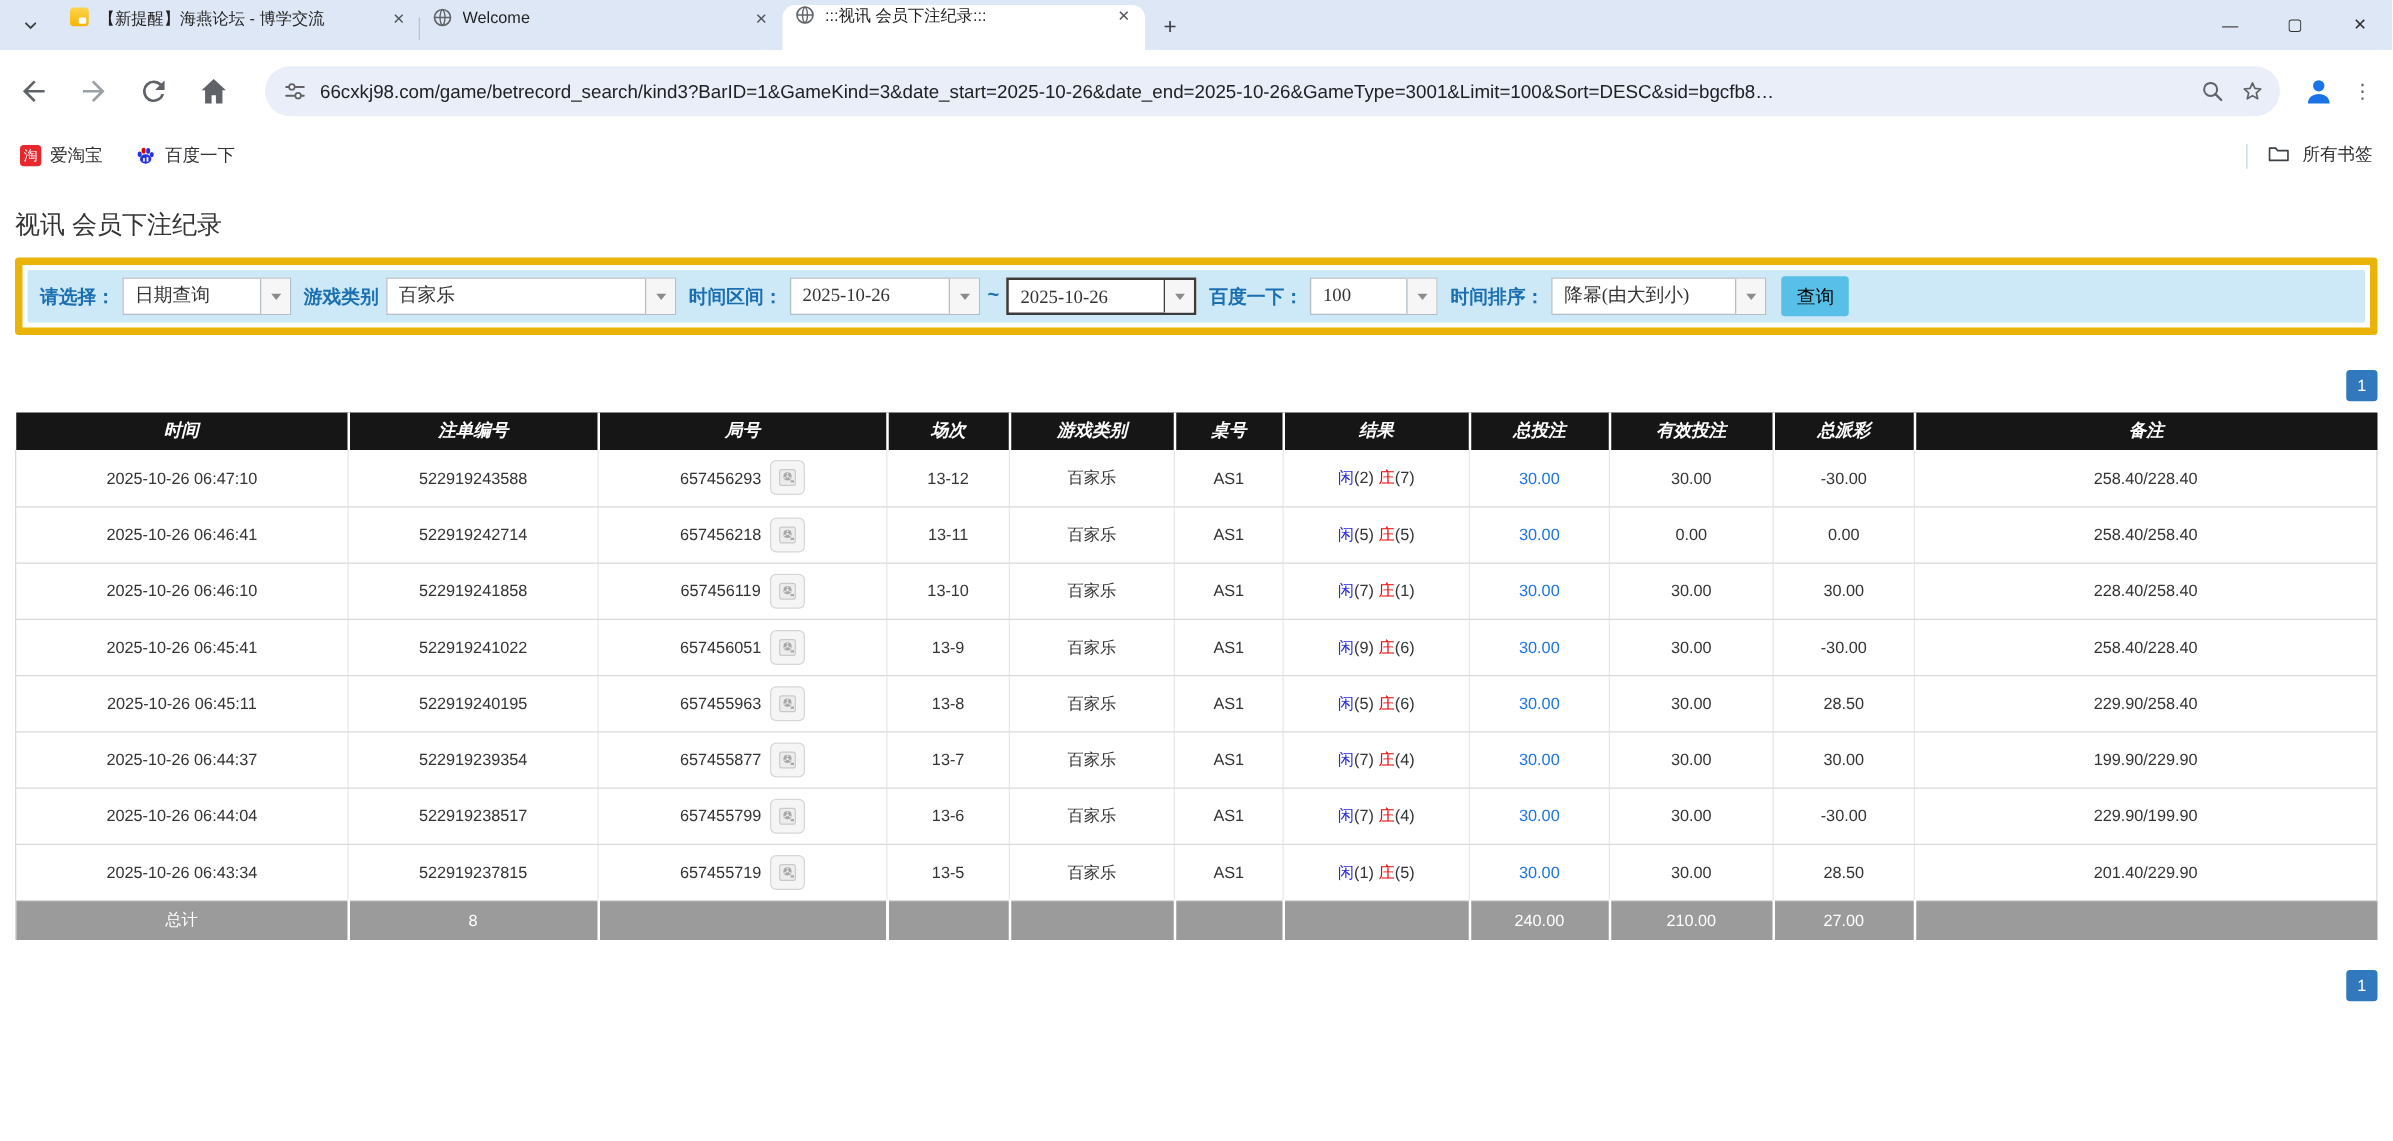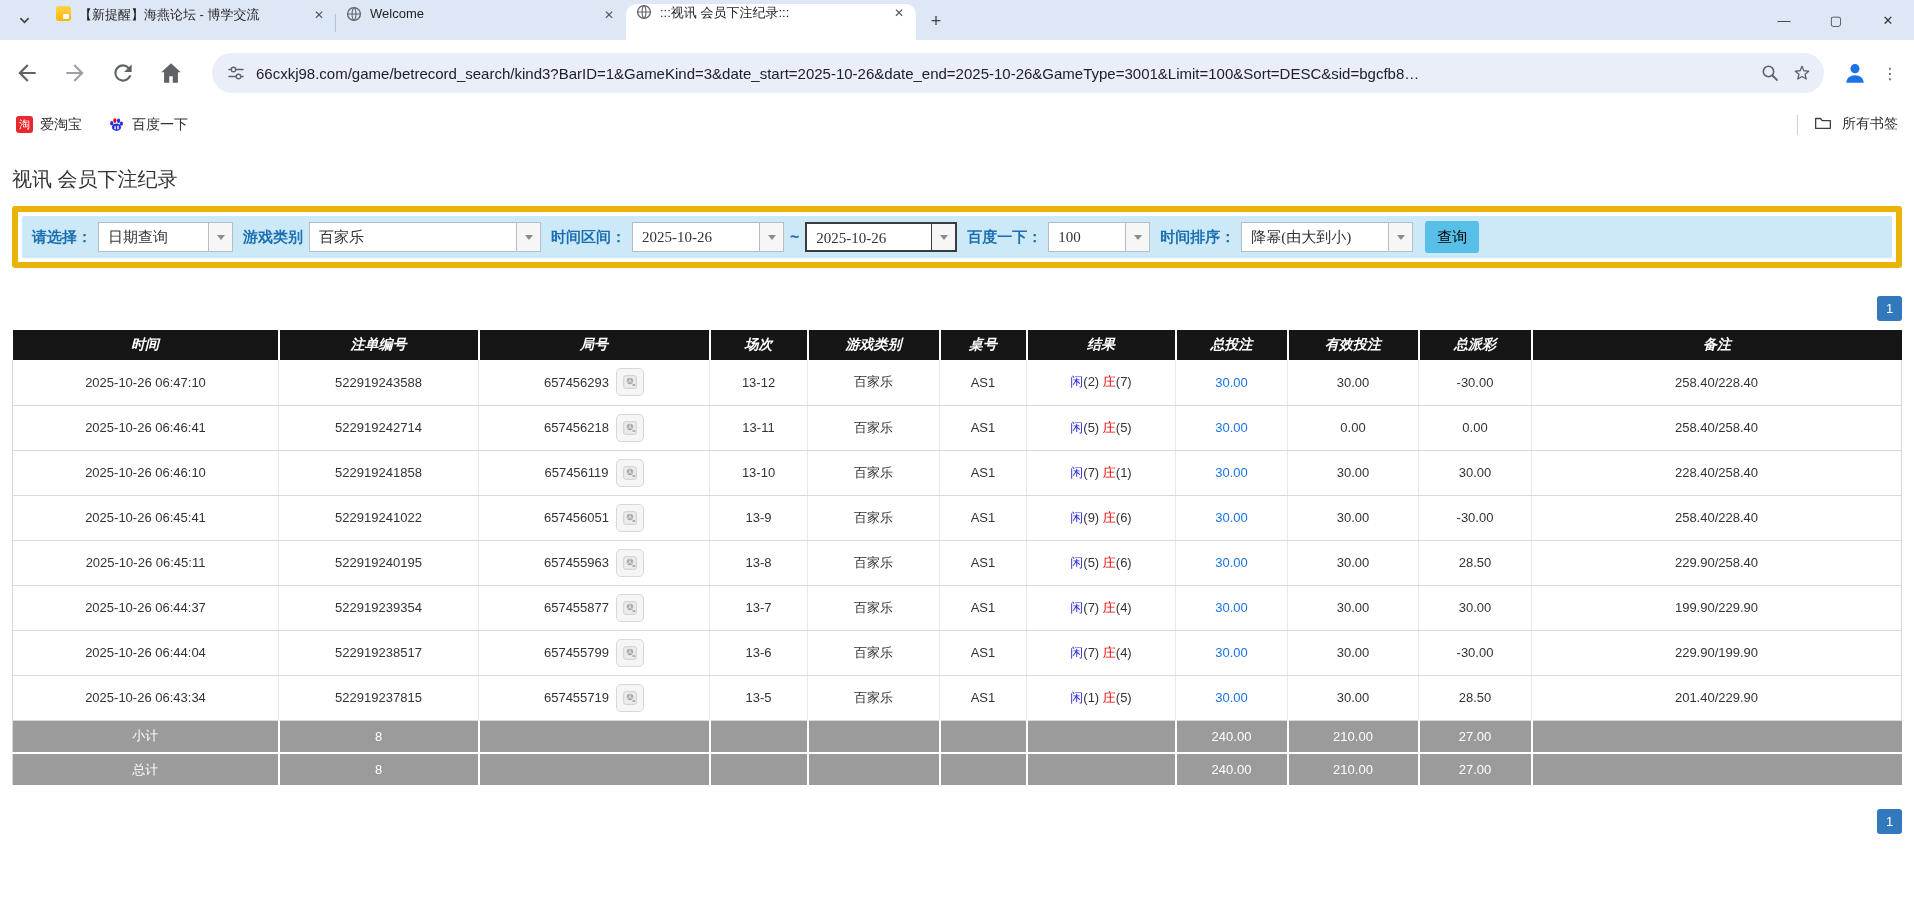--- a/index.html
+++ b/index.html
@@ -507,33 +507,20 @@
       <span class="lbl-banker">庄</span><span>(5)</span>
     </td>
     <td><span class="link-blue">30.00</span></td>
     <td>30.00</td>
     <td>28.50</td>
     <td>201.40/229.90</td>
   </tr>
       </tbody>
     <tbody>
       <tr class="summary">
-        <td>小计</td>
-        <td>8</td>
-        <td></td>
-        <td></td>
-        <td></td>
-        <td></td>
-        <td></td>
-        <td>240.00</td>
-        <td>210.00</td>
-        <td>27.00</td>
-        <td></td>
-      </tr>
-      <tr class="summary">
         <td>总计</td>
         <td>8</td>
         <td></td>
         <td></td>
         <td></td>
         <td></td>
         <td></td>
         <td>240.00</td>
         <td>210.00</td>
         <td>27.00</td>

